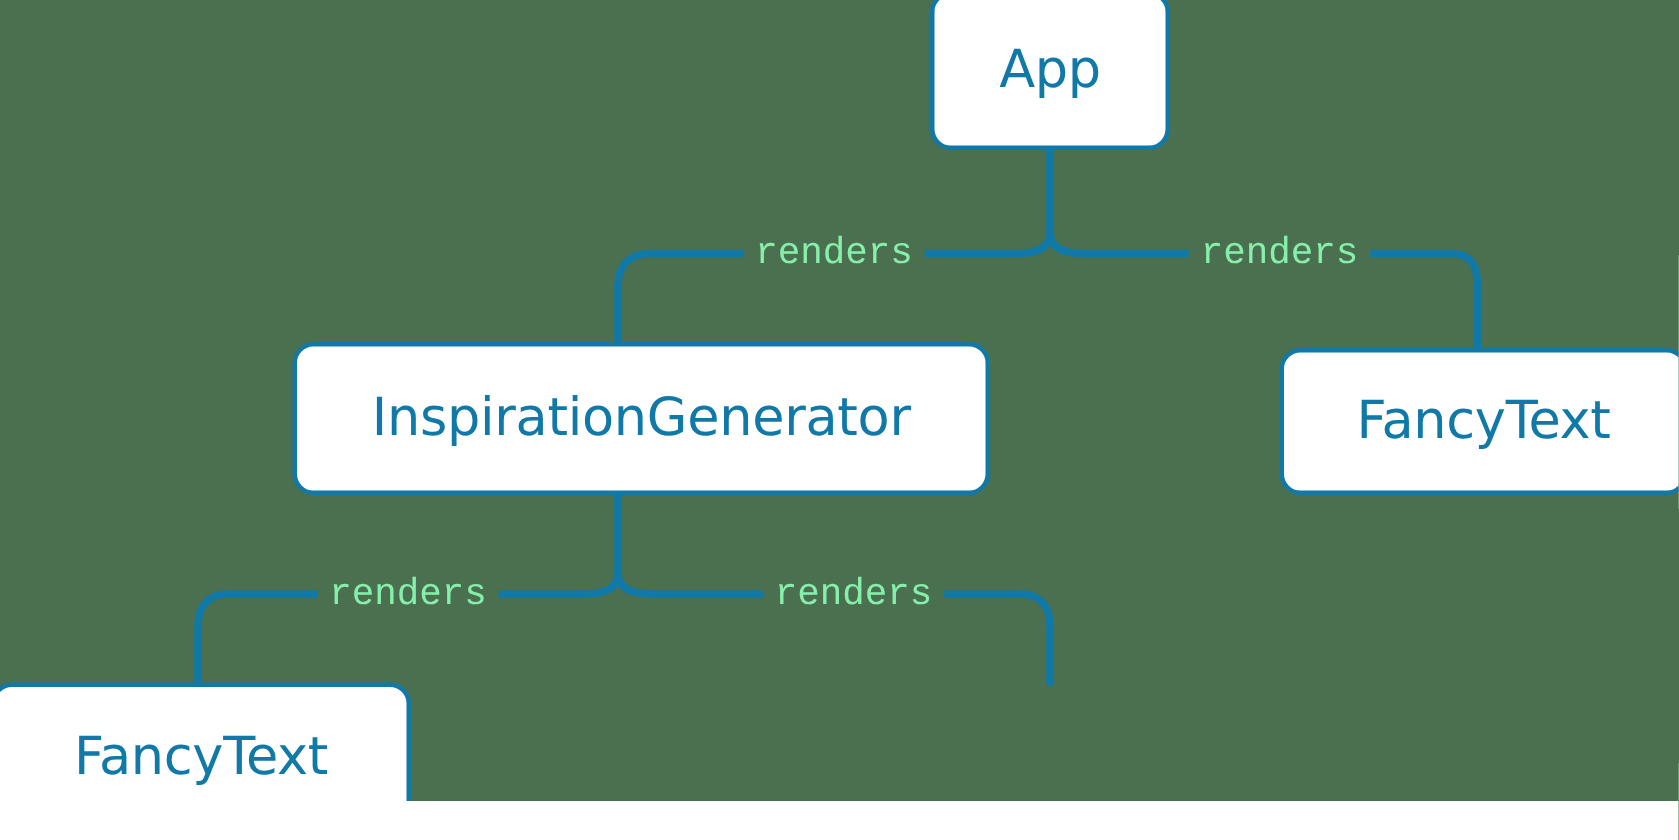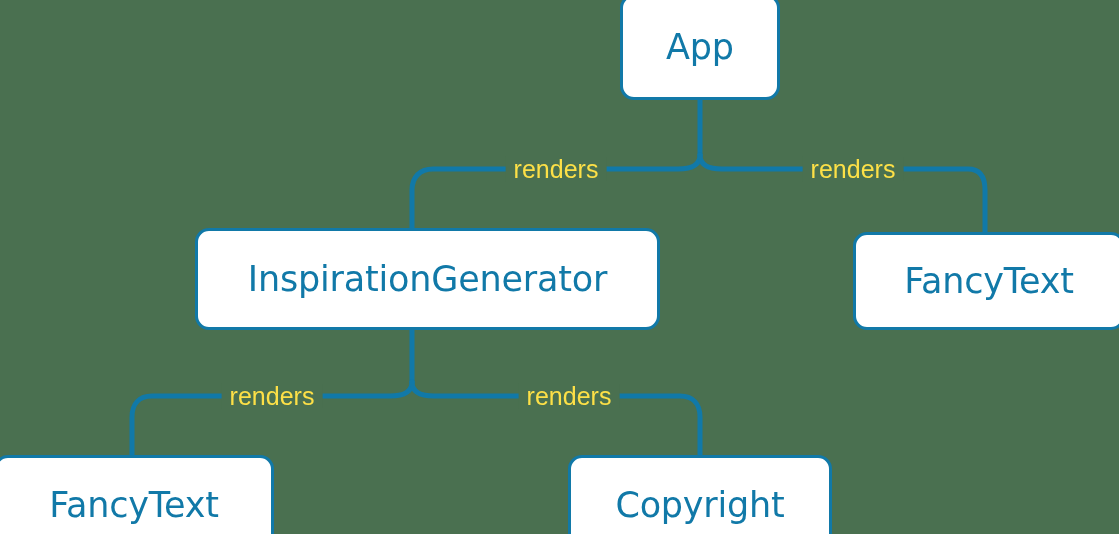--- a/index.html
+++ b/index.html
@@ -68,22 +68,22 @@
     height: 100px;
   }
   .node-copyright {
     left: 568px;
     top: 455px;
     width: 264px;
     height: 100px;
   }
   .edge-label {
     position: absolute;
-    color: #fde047;
-    font-family: Liberation Sans, sans-serif;
+    color: #86efac;
+    font-family: Liberation Mono, monospace;
     font-size: 25px;
     font-weight: 400;
     white-space: nowrap;
     z-index: 3;
     transform: translate(-50%, -50%);
     background: #4a7050;
     padding: 0 8px;
     line-height: 1;
   }
   .label-r1 { left: 556px; top: 169px; }
@@ -118,22 +118,19 @@
   </div>
 
   <div class="node node-fancytext-right">
     <span>FancyText</span>
   </div>
 
   <div class="node node-fancytext-left">
     <span>FancyText</span>
   </div>
 
-  <div class="node node-copyright">
-    <span>Copyright</span>
-  </div>
 
   <div class="edge-label label-r1">renders</div>
   <div class="edge-label label-r2">renders</div>
   <div class="edge-label label-r3">renders</div>
   <div class="edge-label label-r4">renders</div>
 
 </div>
 
 </body></html>

